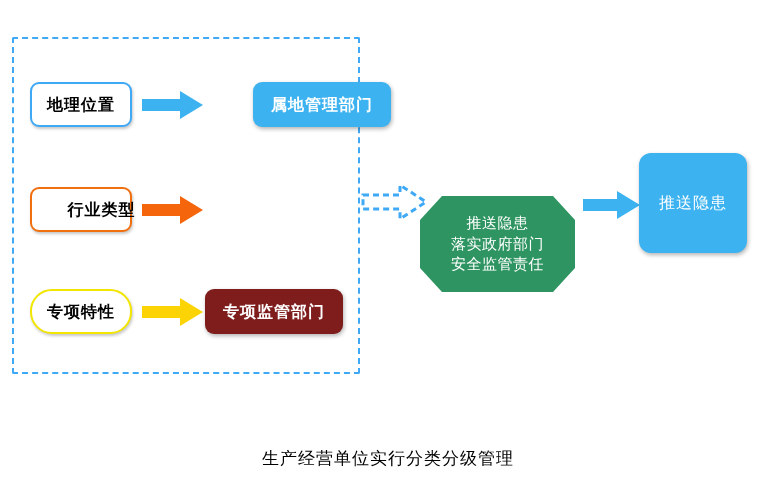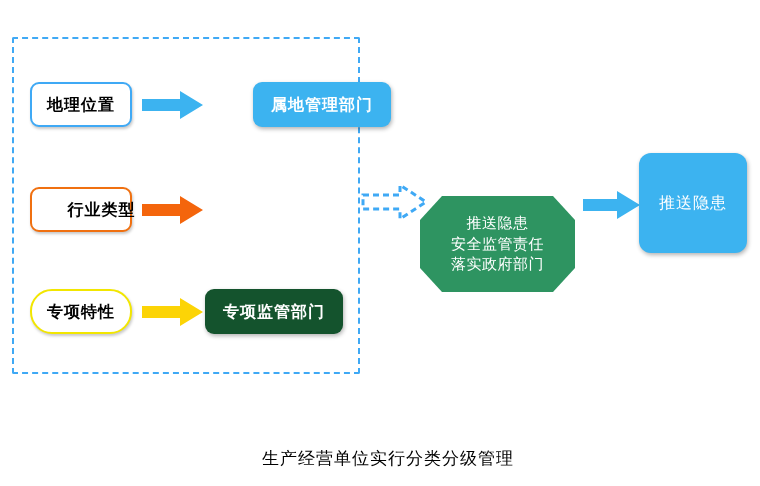--- a/index.html
+++ b/index.html
@@ -77,21 +77,21 @@
   .dept-box .lbl {
     font-size: 16px;
     font-weight: bold;
     color: #ffffff;
     letter-spacing: 1px;
     line-height: 1;
     white-space: nowrap;
   }
   .dept-box.d1 { left: 205px; top: 82px;  background: #3cb3f0; margin-left: 48px; }
   .dept-box.d2 { left: 205px; top: 187px; background: #f4650c; }
-  .dept-box.d3 { left: 205px; top: 289px; background: #14532d; }
+  .dept-box.d3 { left: 205px; top: 289px; background: #7f1d1d; }
 
   
   .arrow-svg {
     position: absolute;
     overflow: visible;
   }
   .arrow-a1 { left: 142px; top: 90px; }
   .arrow-a2 { left: 142px; top: 195px; }
   .arrow-a3 { left: 142px; top: 297px; }
   .arrow-dashed { left: 362px; top: 182px; }
@@ -208,22 +208,22 @@
   <svg class="arrow-svg arrow-dashed" width="66" height="40" viewBox="0 0 66 40">
     <polygon points="1,13 38,13 38,3 64,20 38,37 38,27 1,27" fill="none" stroke="#3fa9f5" stroke-width="3" stroke-dasharray="6,4" stroke-linejoin="miter"></polygon>
   </svg>
 
   <div class="octagon-wrap">
     <svg width="155" height="96" viewBox="0 0 155 96">
       <polygon points="22,0 133,0 155,24 155,72 133,96 22,96 0,72 0,24" fill="#2e9461"></polygon>
     </svg>
     <div class="octagon-text">
       <span class="oline">推送隐患</span>
+      <span class="oline">落实政府部门</span>
       <span class="oline">安全监管责任</span>
-      <span class="oline">落实政府部门</span>
     </div>
   </div>
 
   <svg class="arrow-svg arrow-final" width="58" height="30" viewBox="0 0 58 30">
     <polygon points="0,9 34,9 34,1 57,15 34,29 34,21 0,21" fill="#3cb3f0"></polygon>
   </svg>
 
   <div class="outcome-box">
     <span class="oline">推送隐患</span>
   </div>

